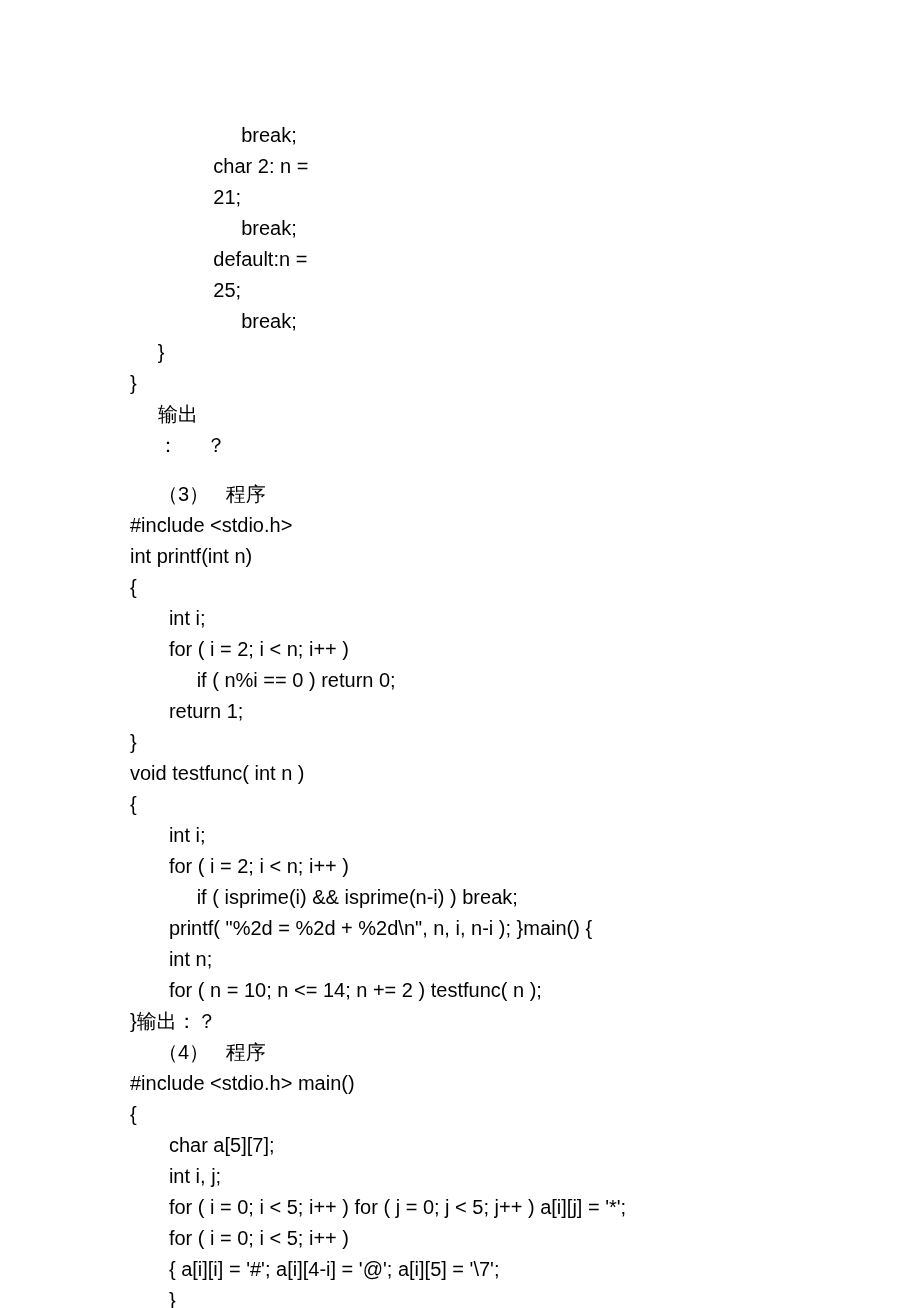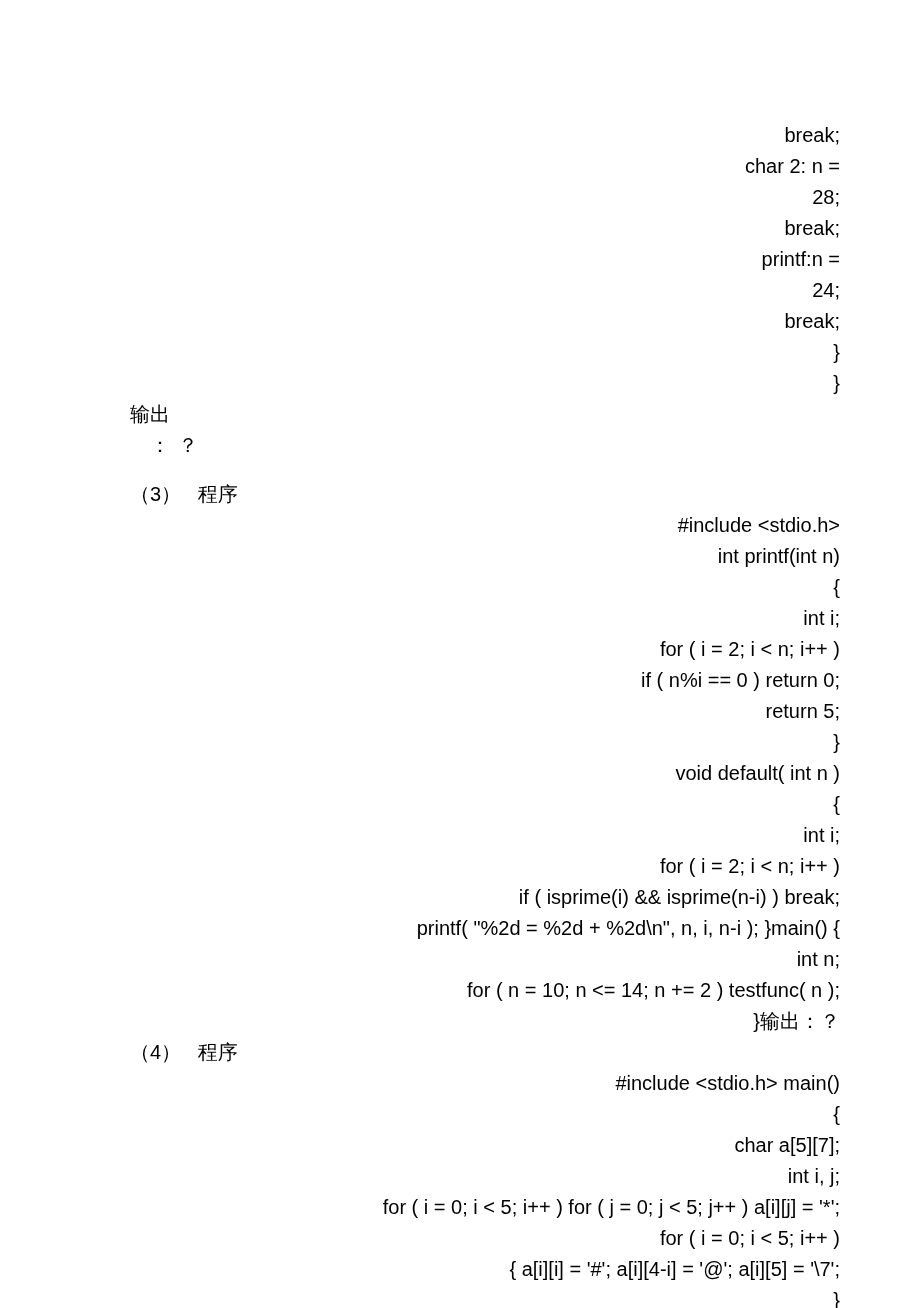--- a/index.html
+++ b/index.html
@@ -11,38 +11,38 @@
   body {
     padding: 120px 80px 60px 130px;
     font-family: Arial, "Microsoft YaHei", "SimSun", sans-serif;
     font-size: 20px;
     line-height: 1.55;
     color: #000;
     box-sizing: border-box;
   }
   .line {
     white-space: pre;
-    text-align: right;
   }
   .cjk {
     font-family: "SimSun", "Microsoft YaHei", sans-serif;
   }
   .row {
     display: flex;
+    margin-left: 28px;
   }
 </style>
 </head>
 <body>
 
 <div class="line">                    break;</div>
 <div class="line">               char 2: n =</div>
-<div class="line">               28;</div>
+<div class="line">               21;</div>
 <div class="line">                    break;</div>
-<div class="line">               printf:n =</div>
-<div class="line">               24;</div>
+<div class="line">               default:n =</div>
+<div class="line">               25;</div>
 <div class="line">                    break;</div>
 <div class="line">     }</div>
 <div class="line">}</div>
 
 <div class="row">
   <div>
     <div class="line cjk">输出</div>
     <div class="line cjk">：</div>
   </div>
   <div class="line cjk" style="align-self:flex-end; padding-left:8px;">？</div>
@@ -54,23 +54,23 @@
   <span class="cjk">（3）</span>
   <span class="line cjk">   程序</span>
 </div>
 
 <div class="line">#include &lt;stdio.h&gt;</div>
 <div class="line">int printf(int n)</div>
 <div class="line">{</div>
 <div class="line">       int i;</div>
 <div class="line">       for ( i = 2; i &lt; n; i++ )</div>
 <div class="line">            if ( n%i == 0 ) return 0;</div>
-<div class="line">       return 5;</div>
+<div class="line">       return 1;</div>
 <div class="line">}</div>
-<div class="line">void default( int n )</div>
+<div class="line">void testfunc( int n )</div>
 <div class="line">{</div>
 <div class="line">       int i;</div>
 <div class="line">       for ( i = 2; i &lt; n; i++ )</div>
 <div class="line">            if ( isprime(i) &amp;&amp; isprime(n-i) ) break;</div>
 <div class="line">       printf( "%2d = %2d + %2d\n", n, i, n-i ); }main() {</div>
 <div class="line">       int n;</div>
 <div class="line">       for ( n = 10; n &lt;= 14; n += 2 ) testfunc( n );</div>
 <div class="line">}输出：？</div>
 
 <div class="row">

